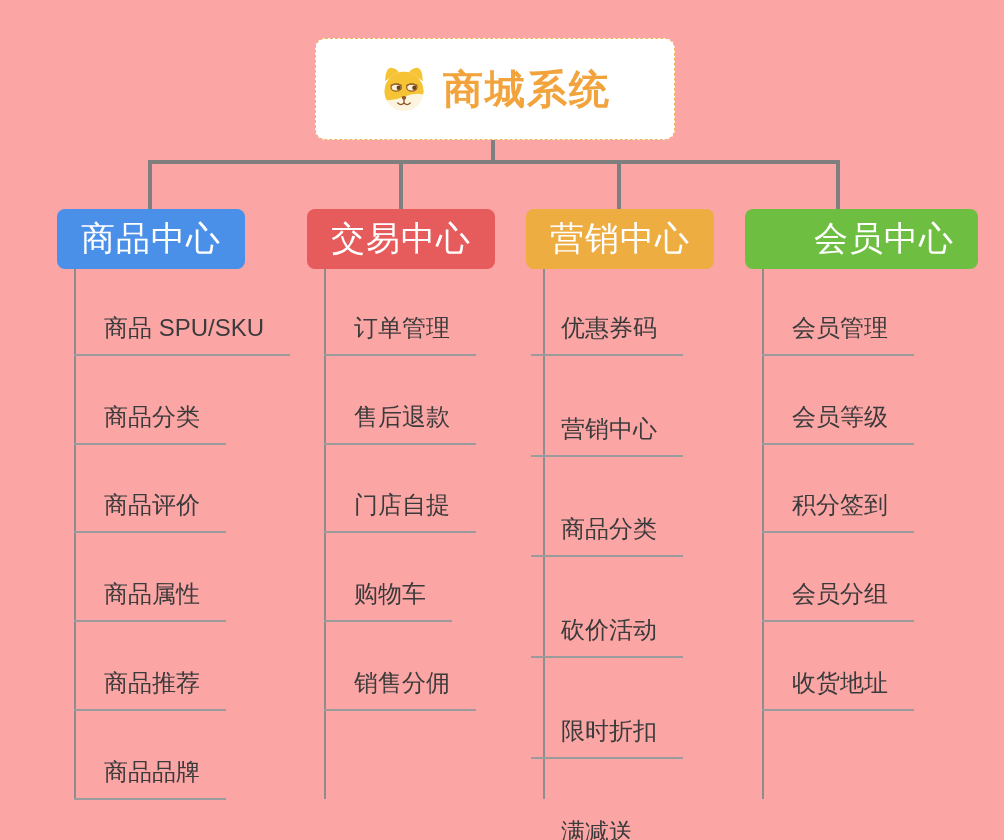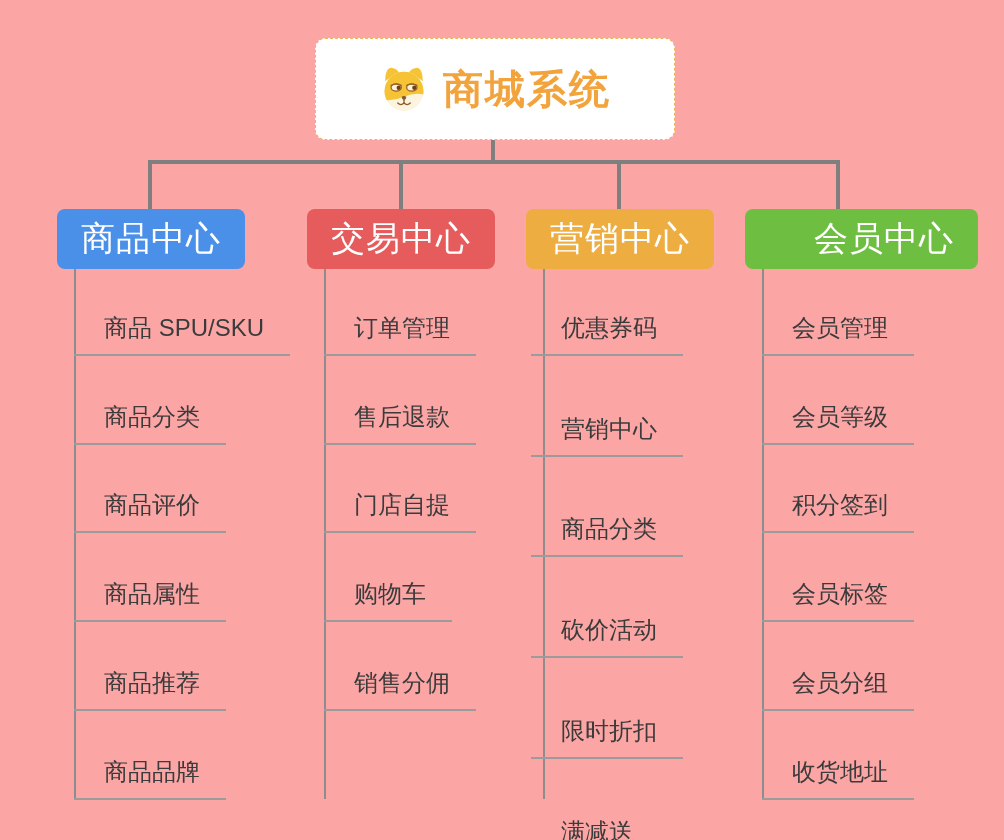--- a/index.html
+++ b/index.html
@@ -113,18 +113,17 @@
     <div class="leaf">限时折扣</div>
     <div class="leaf">满减送</div>
   </div>
 
   <div class="branch-header bh-3" style="background-color: rgb(110, 190, 66); padding-left: 45px;">会员中心</div>
   <div class="branch-trunk bt-3"></div>
   <div class="branch-items bi-3">
     <div class="leaf">会员管理</div>
     <div class="leaf">会员等级</div>
     <div class="leaf">积分签到</div>
-    <div class="leaf">会员标签</div>
     <div class="leaf">会员分组</div>
     <div class="leaf">收货地址</div>
   </div>
 
 </div>
 
 </body></html>

